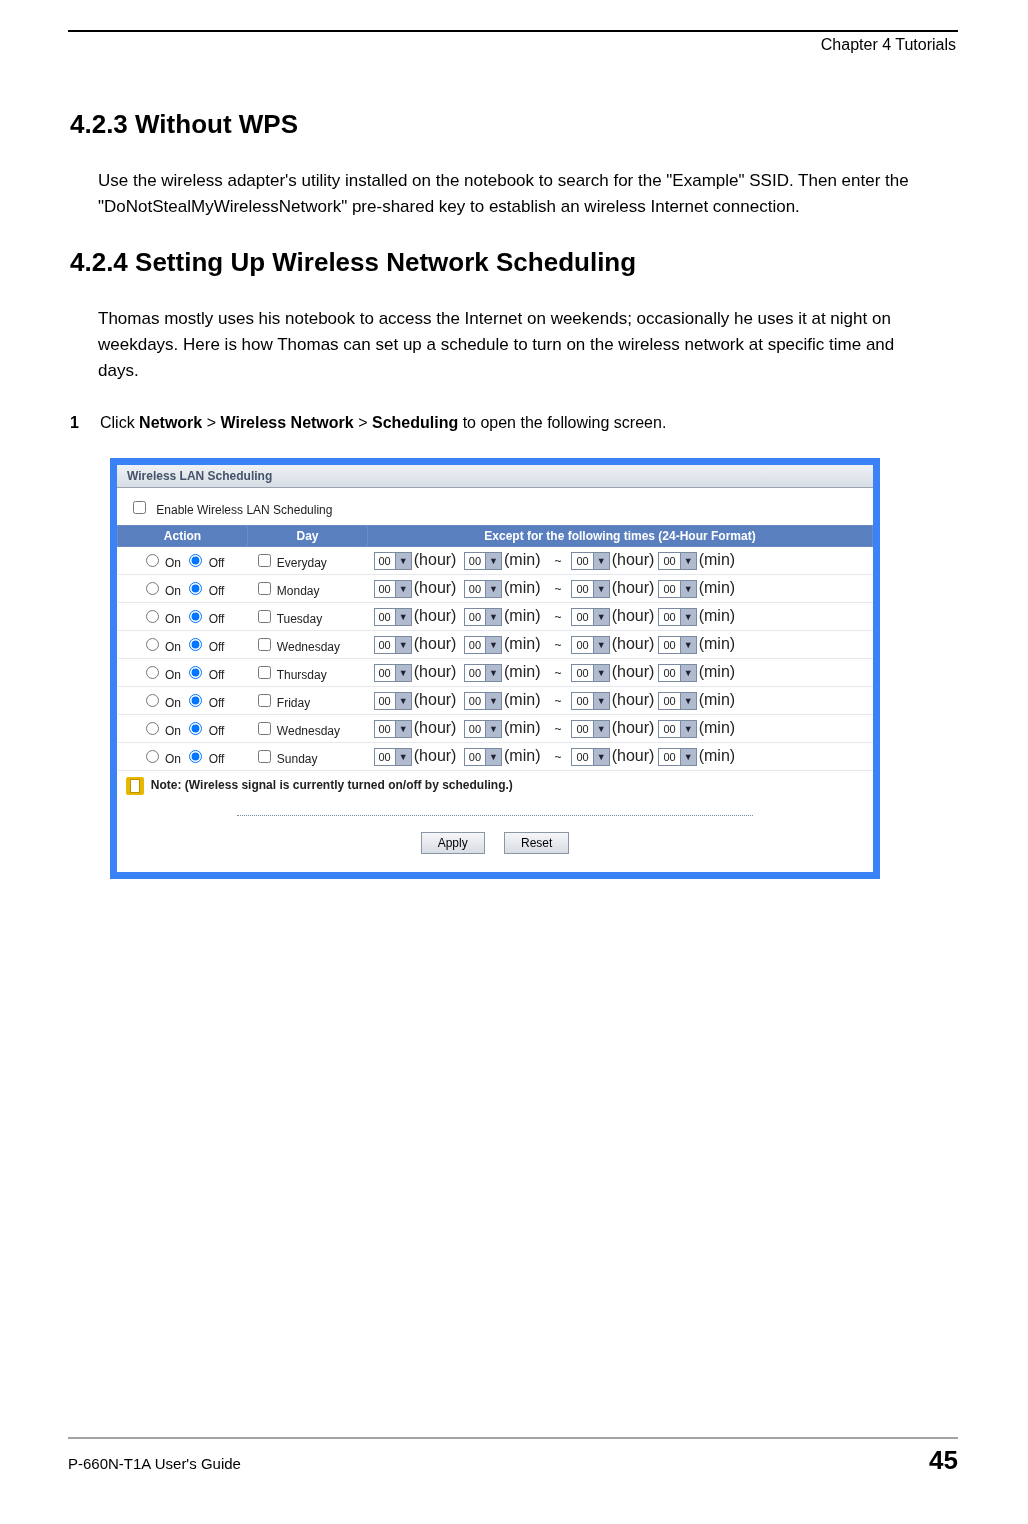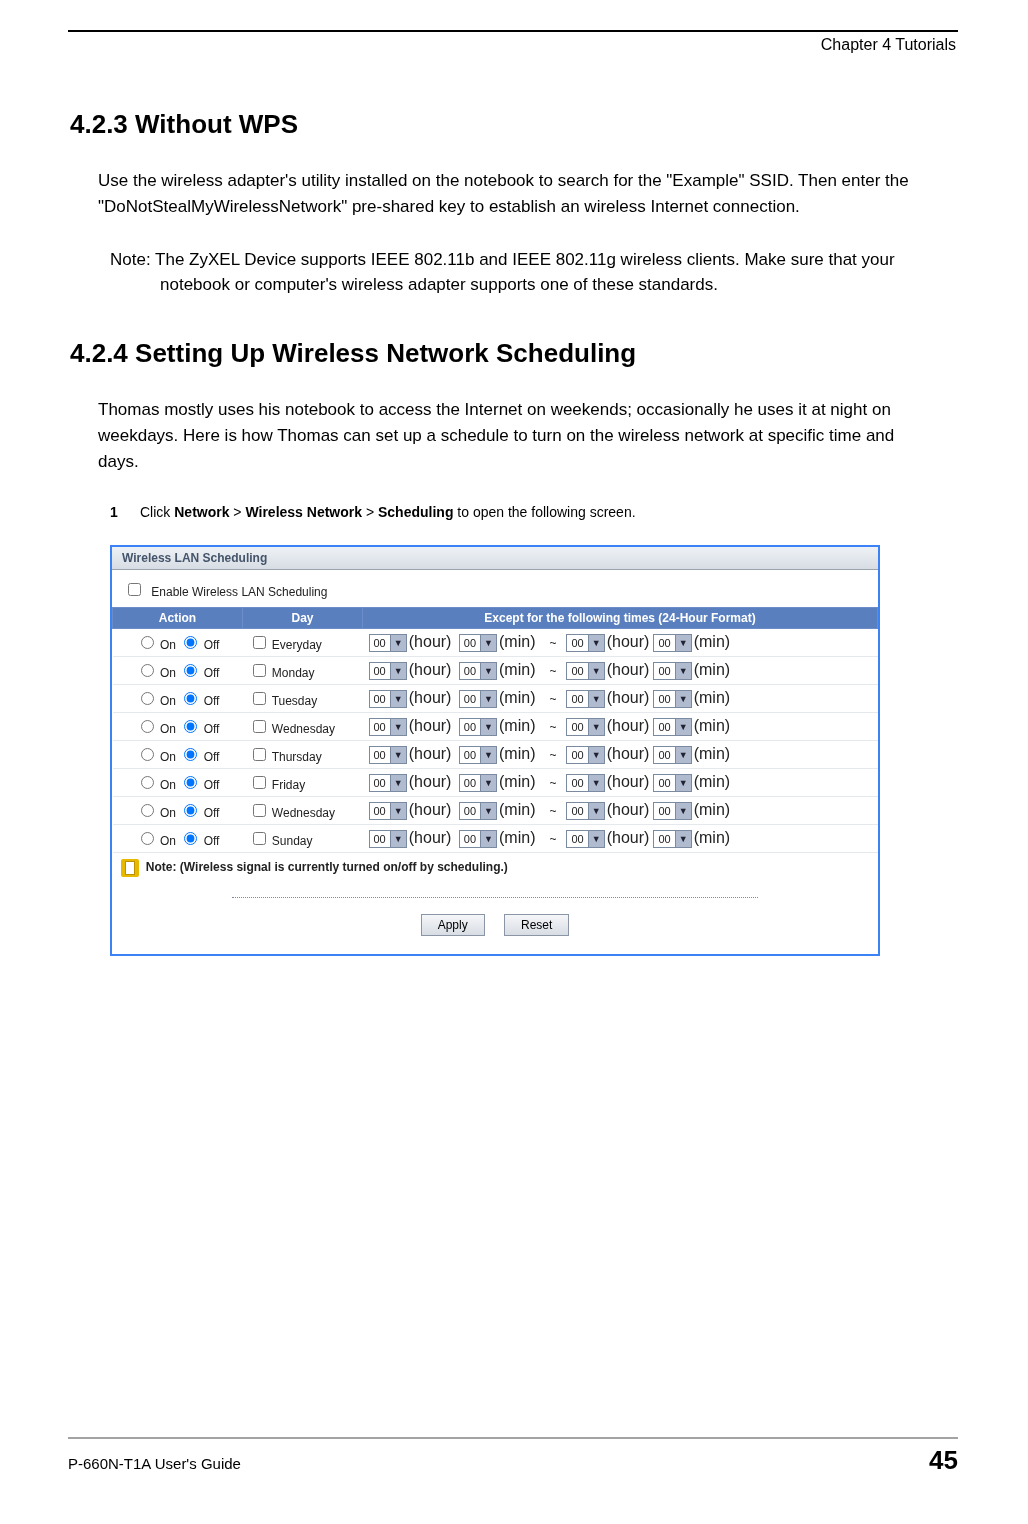--- a/index.html
+++ b/index.html
@@ -46,36 +46,35 @@
     font-size: 17px;
     line-height: 1.5;
     margin-bottom: 40px;
   }
   .note-indent {
     display: block;
     padding-left: 50px;
     text-indent: -50px;
   }
   .step {
-    margin-left: 40px;
-    font-size: 14px;
+    font-size: 16px;
     line-height: 1.55;
     margin-bottom: 22px;
   }
   .step-num {
     display: inline-block;
     width: 30px;
     font-weight: bold;
     font-family: Arial, Helvetica, sans-serif;
   }
 
   .screenshot {
     margin-left: 40px;
     width: 770px;
-    border: 2px solid #3b82f6;
+    border: 7px solid #3b82f6;
     background: #fff;
     font-family: Verdana, Arial, sans-serif;
     font-size: 12px;
     color: #222;
   }
   .ss-titlebar {
     background: linear-gradient(180deg, #eef2f6 0%, #d7dde4 100%);
     border-bottom: 1px solid #9aa3ae;
     padding: 4px 10px;
     font-weight: bold;
@@ -197,23 +196,20 @@
 </style>
 </head>
 <body>
 
 <div class="page">
   <div class="header-top"></div>
   <div class="header-label">Chapter 4 Tutorials</div>
 
   <h2 class="sec">4.2.3  Without WPS</h2>
   <div class="body-text">Use the wireless adapter's utility installed on the notebook to search for the "Example" SSID. Then enter the "DoNotStealMyWirelessNetwork" pre-shared key to establish an wireless Internet connection.</div>
-  <div class="note-block">
-    <span class="note-indent">Note: The ZyXEL Device supports IEEE 802.11b and IEEE 802.11g wireless clients. Make sure that your notebook or computer's wireless adapter supports one of these standards.</span>
-  </div>
 
   <h2 class="sec">4.2.4  Setting Up Wireless Network Scheduling</h2>
   <div class="body-text">Thomas mostly uses his notebook to access the Internet on weekends; occasionally he uses it at night on weekdays. Here is how Thomas can set up a schedule to turn on the wireless network at specific time and days.</div>
   <div class="step">
     <span class="step-num">1</span><span>Click </span><b>Network</b><span> &gt; </span><b>Wireless Network</b><span> &gt; </span><b>Scheduling</b><span> to open the following screen.</span>
   </div>
 
   <div class="screenshot">
     <div class="ss-titlebar">Wireless LAN Scheduling</div>
     <div class="ss-enable-row">

